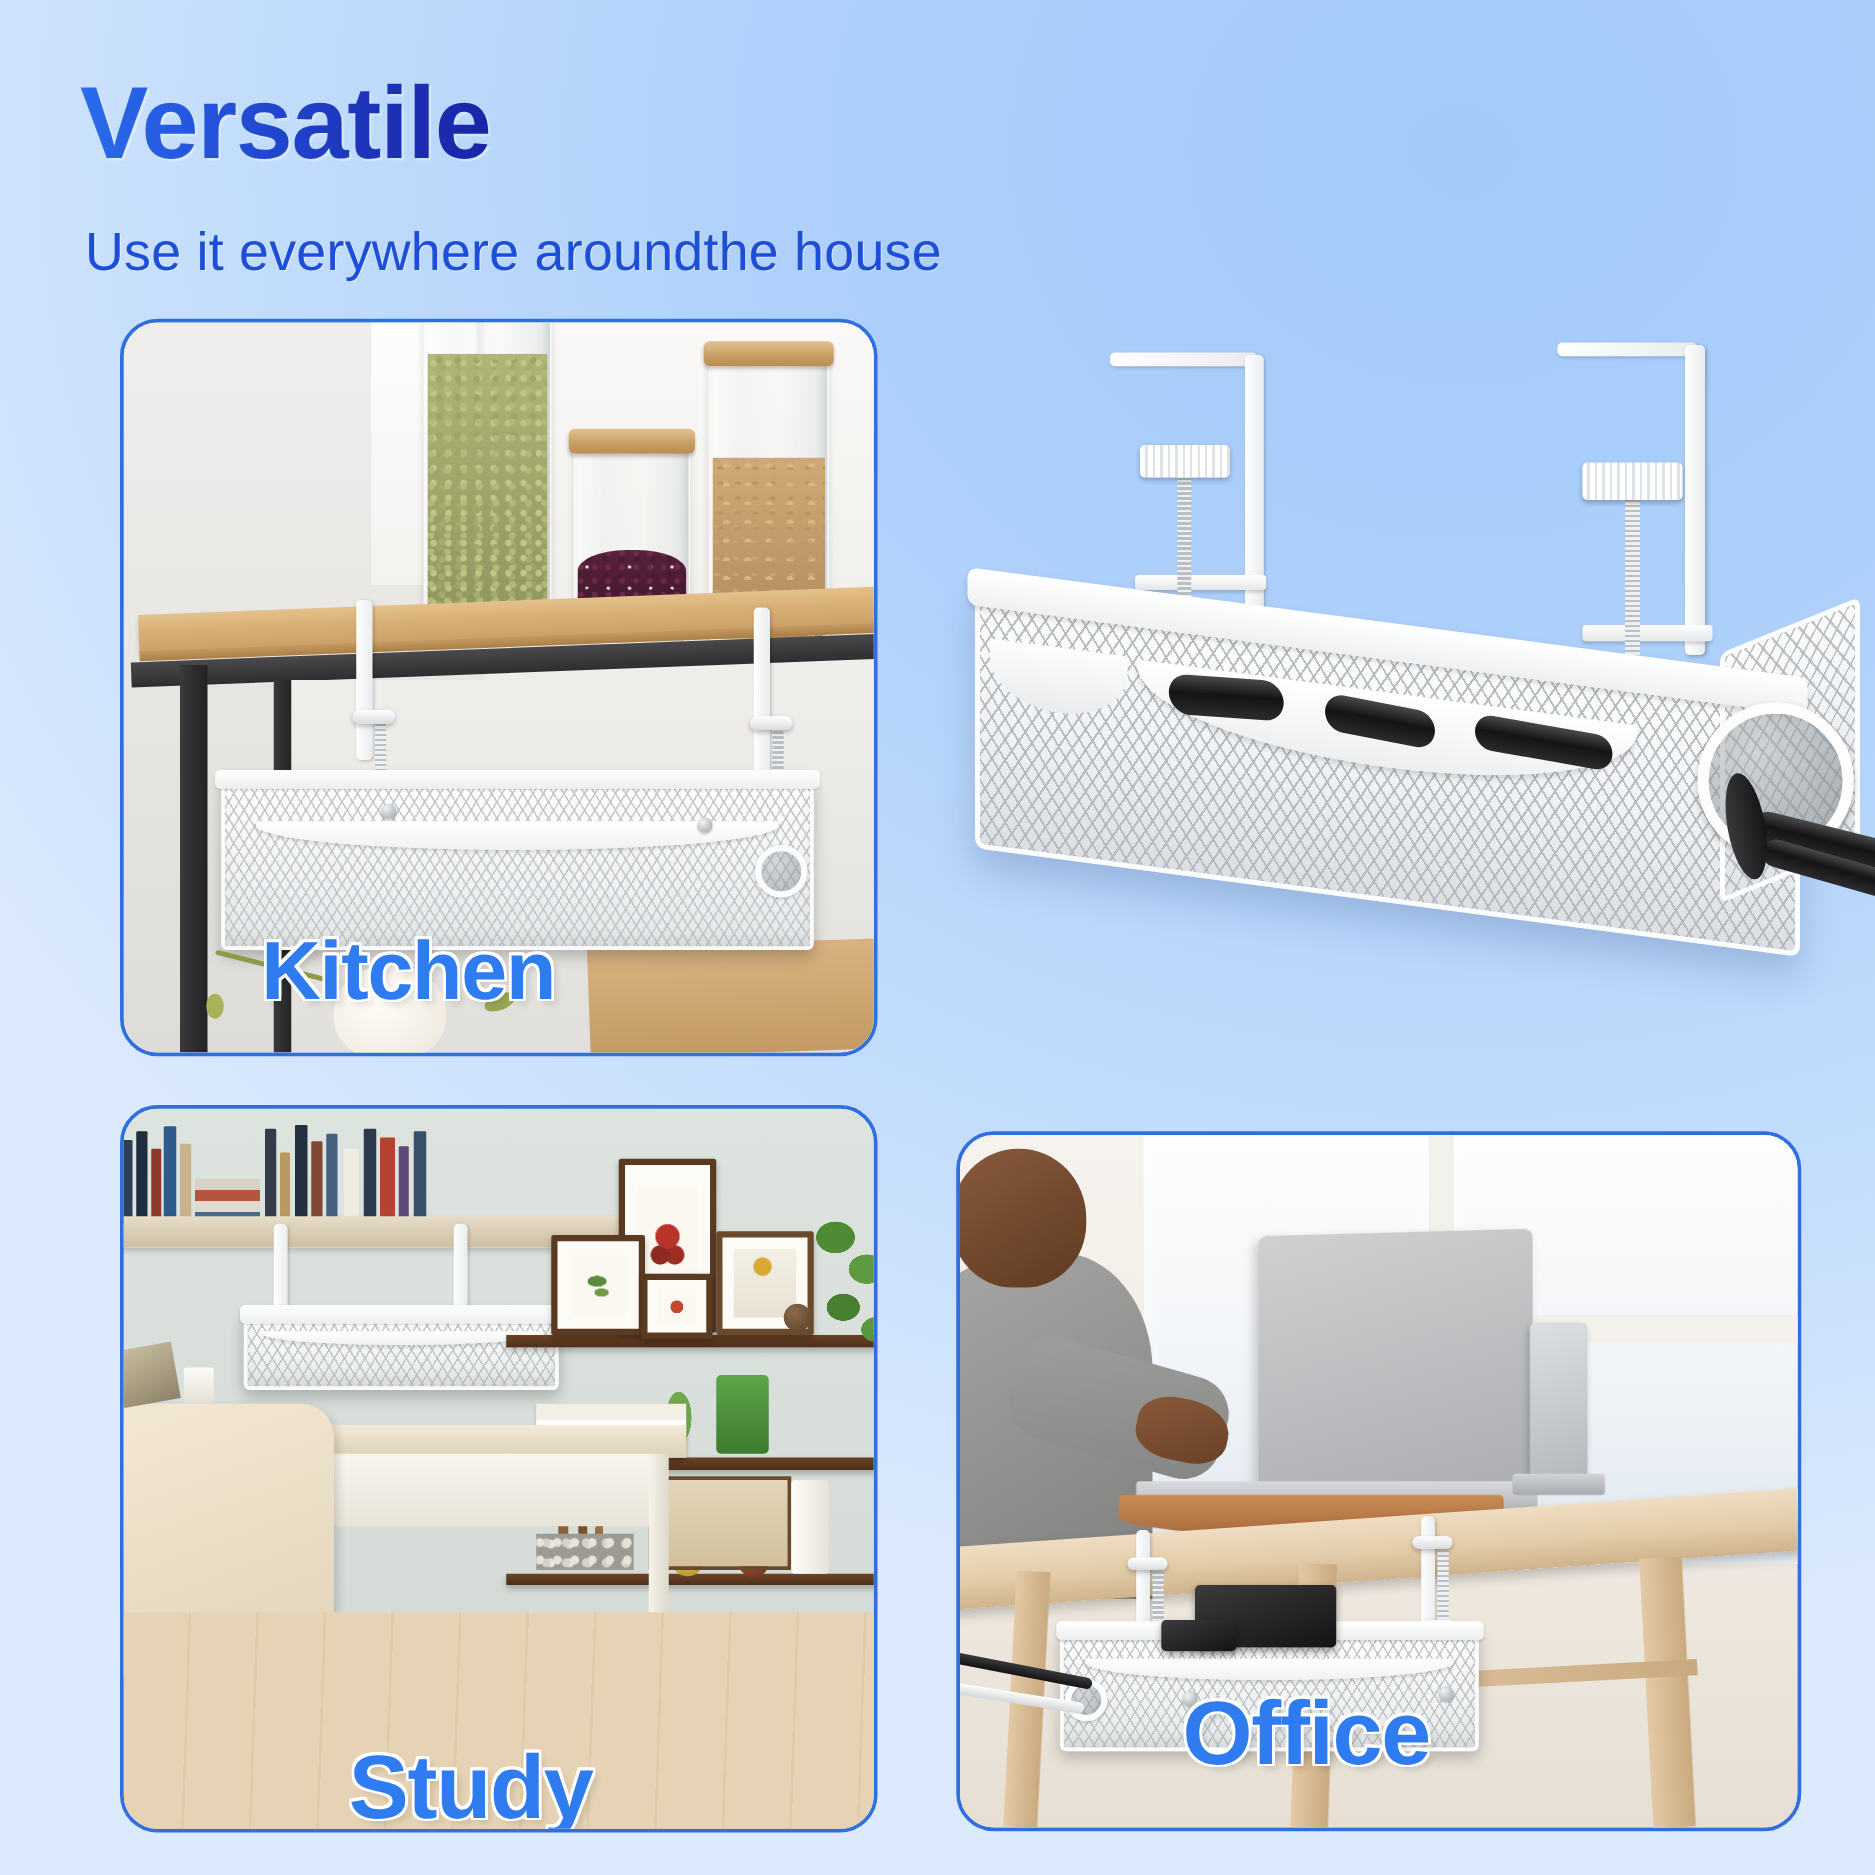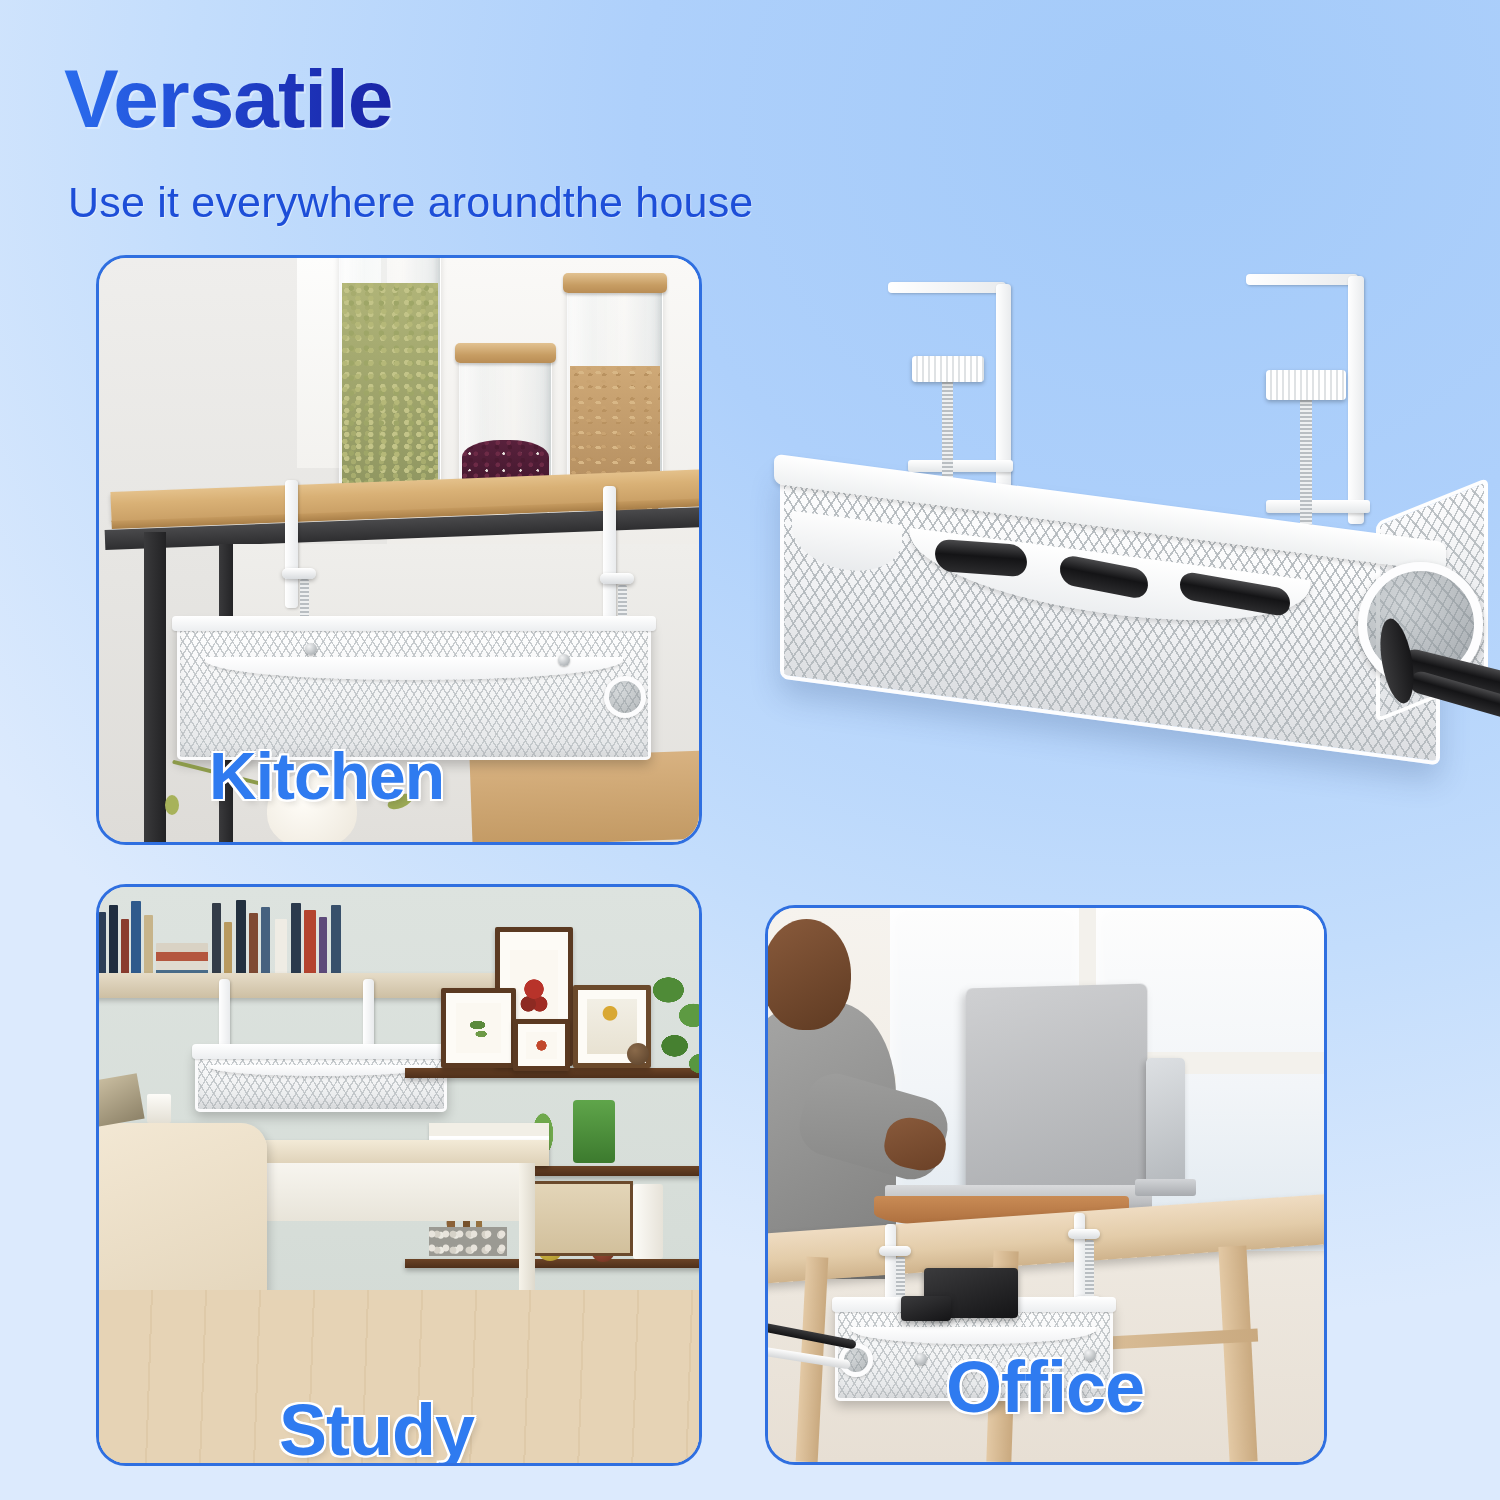--- a/index.html
+++ b/index.html
@@ -28,21 +28,21 @@
     text-shadow:1px 1px 0 rgba(255,255,255,.4);
   }
 
   
   .panel{
     position:absolute; border:3px solid #2f6fe0; border-radius:30px;
     overflow:hidden; background:#e9e9e7;
   }
   .panel-kitchen{ left:96px;  top:255px;  width:606px; height:590px; }
   .panel-study  { left:96px;  top:884px;  width:606px; height:582px; }
-  .panel-office { left:765px; top:905px;  width:562px; height:560px; }
+  .panel-office { left:765px; top:905px;  width:676px; height:560px; }
 
   .scene{ position:absolute; inset:0; }
 
   
   .caption{
     position:absolute; font-weight:bold; color:#2f7bf0;
     text-shadow:
       2px 0 0 #fff,-2px 0 0 #fff,0 2px 0 #fff,0 -2px 0 #fff,
       2px 2px 0 #fff,-2px -2px 0 #fff,2px -2px 0 #fff,-2px 2px 0 #fff,
       4px 4px 6px rgba(0,0,0,.12);

